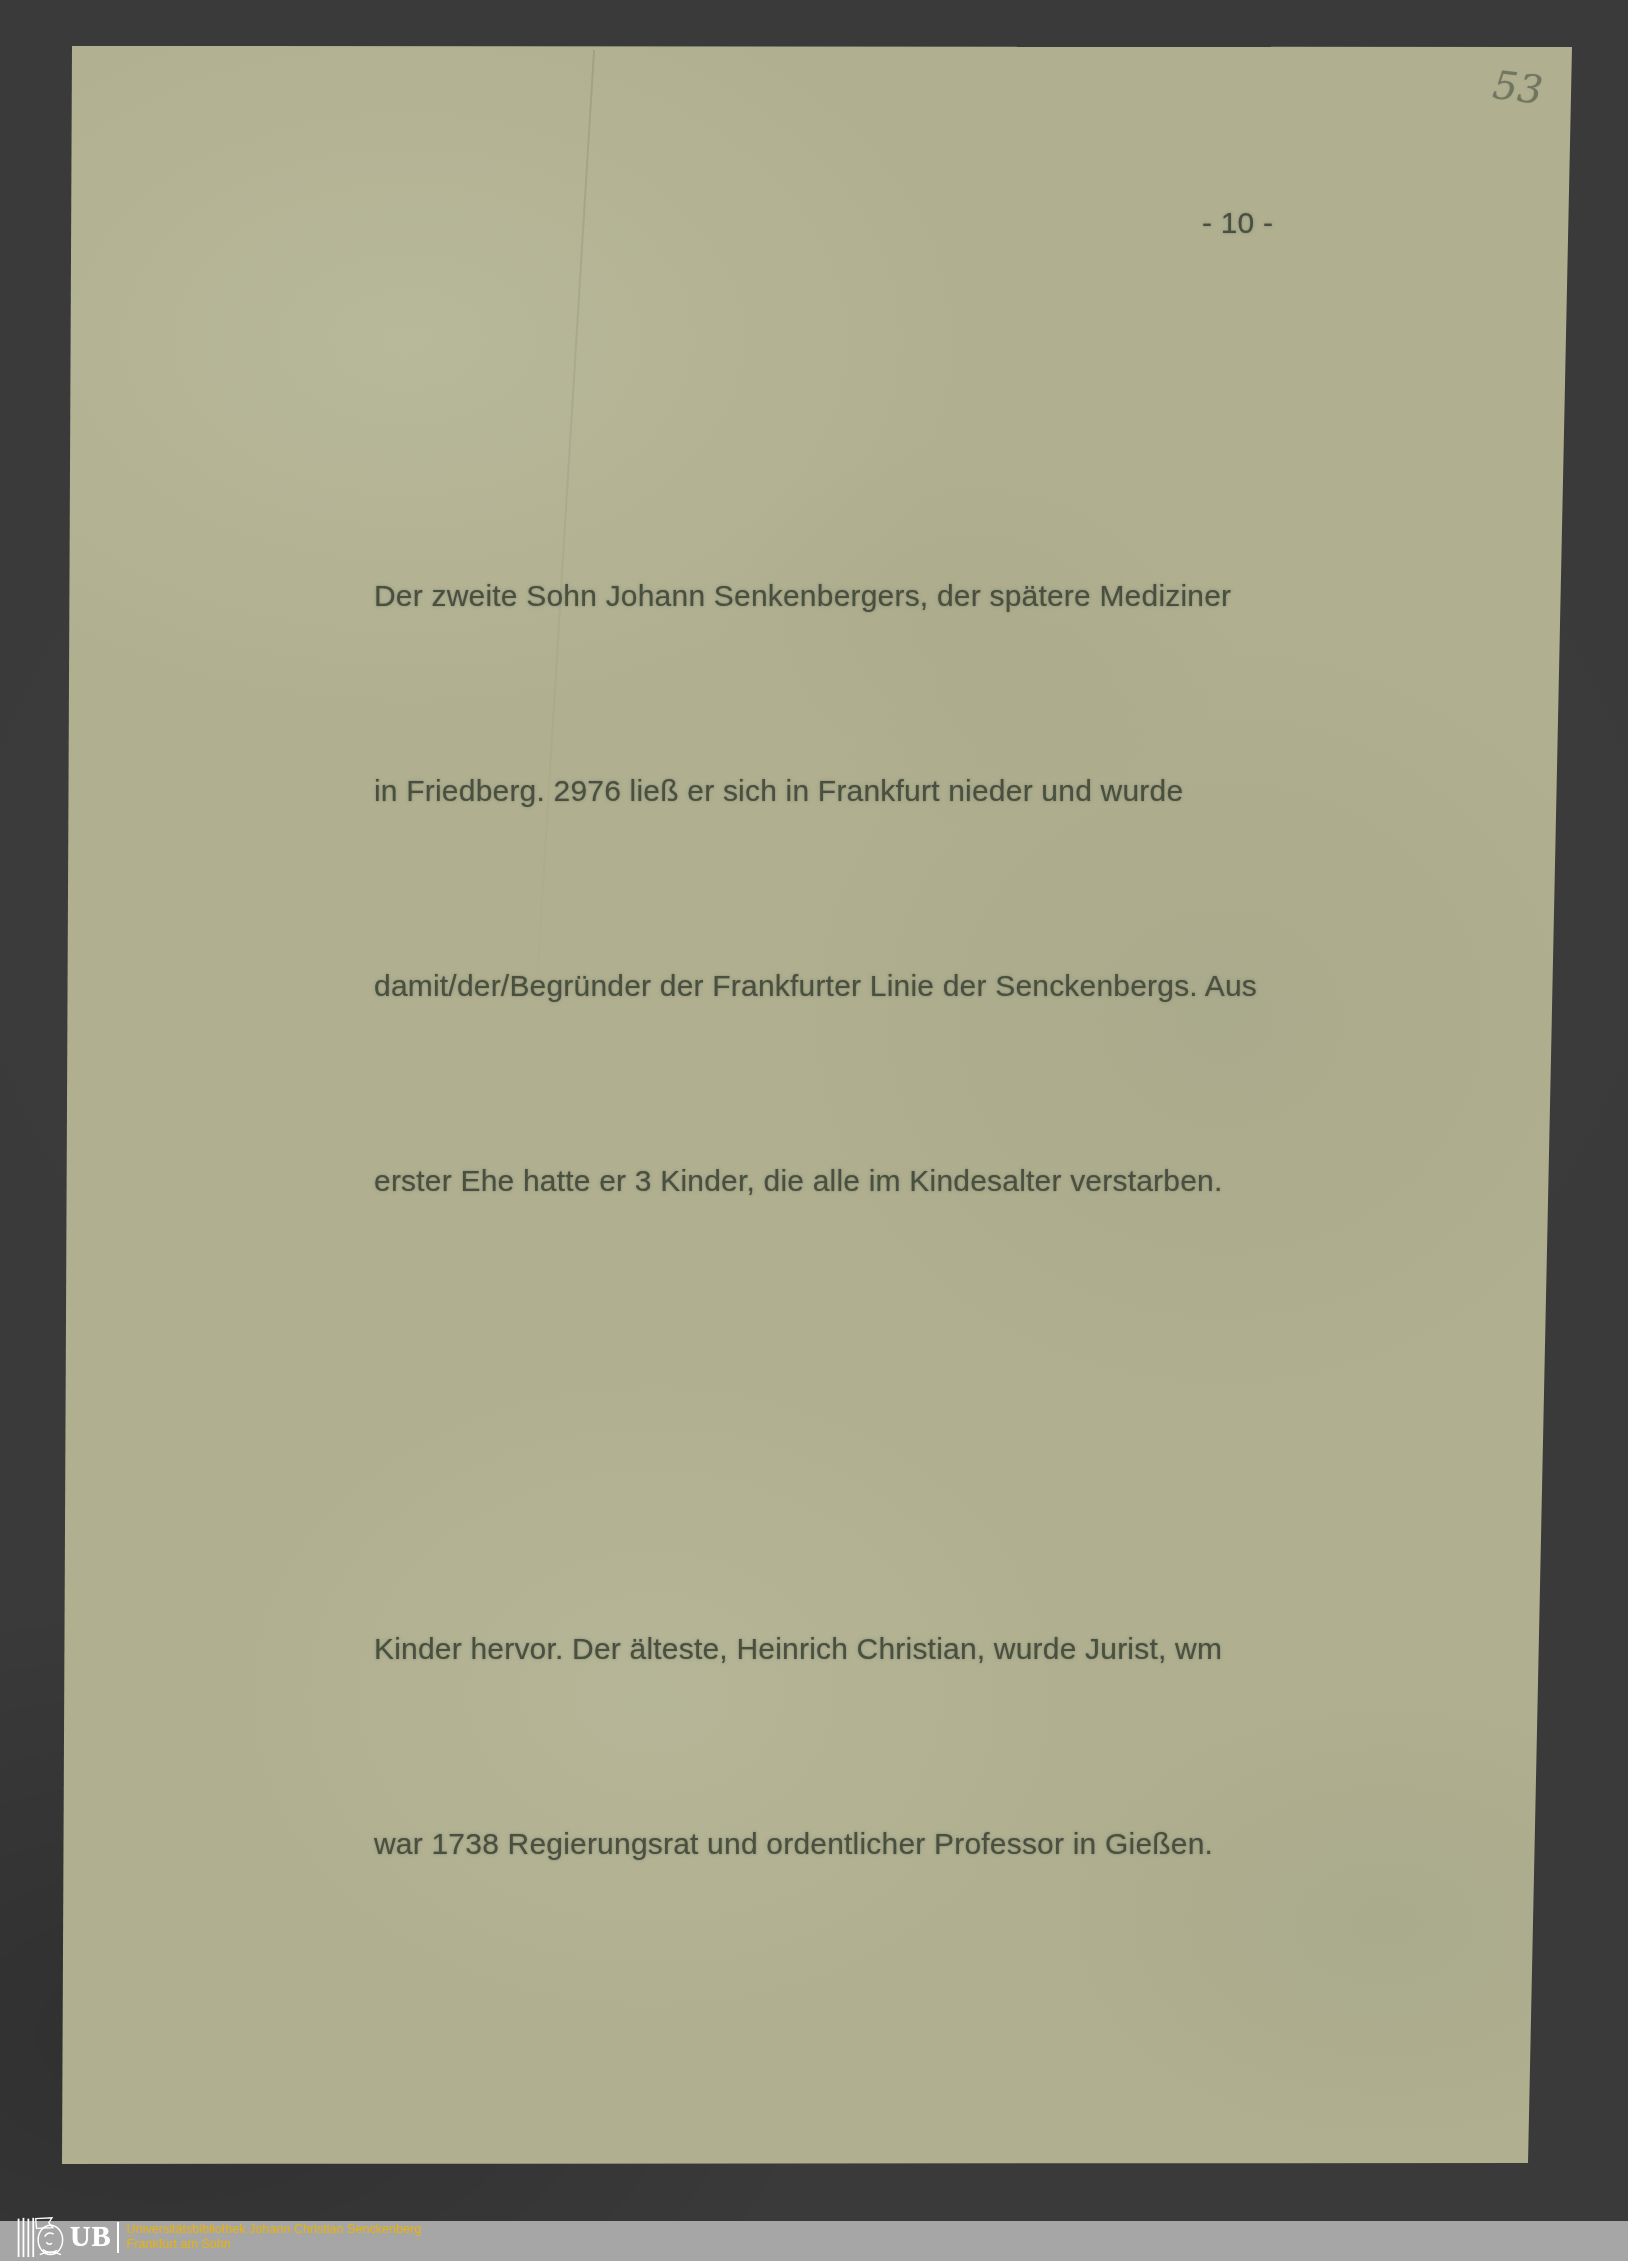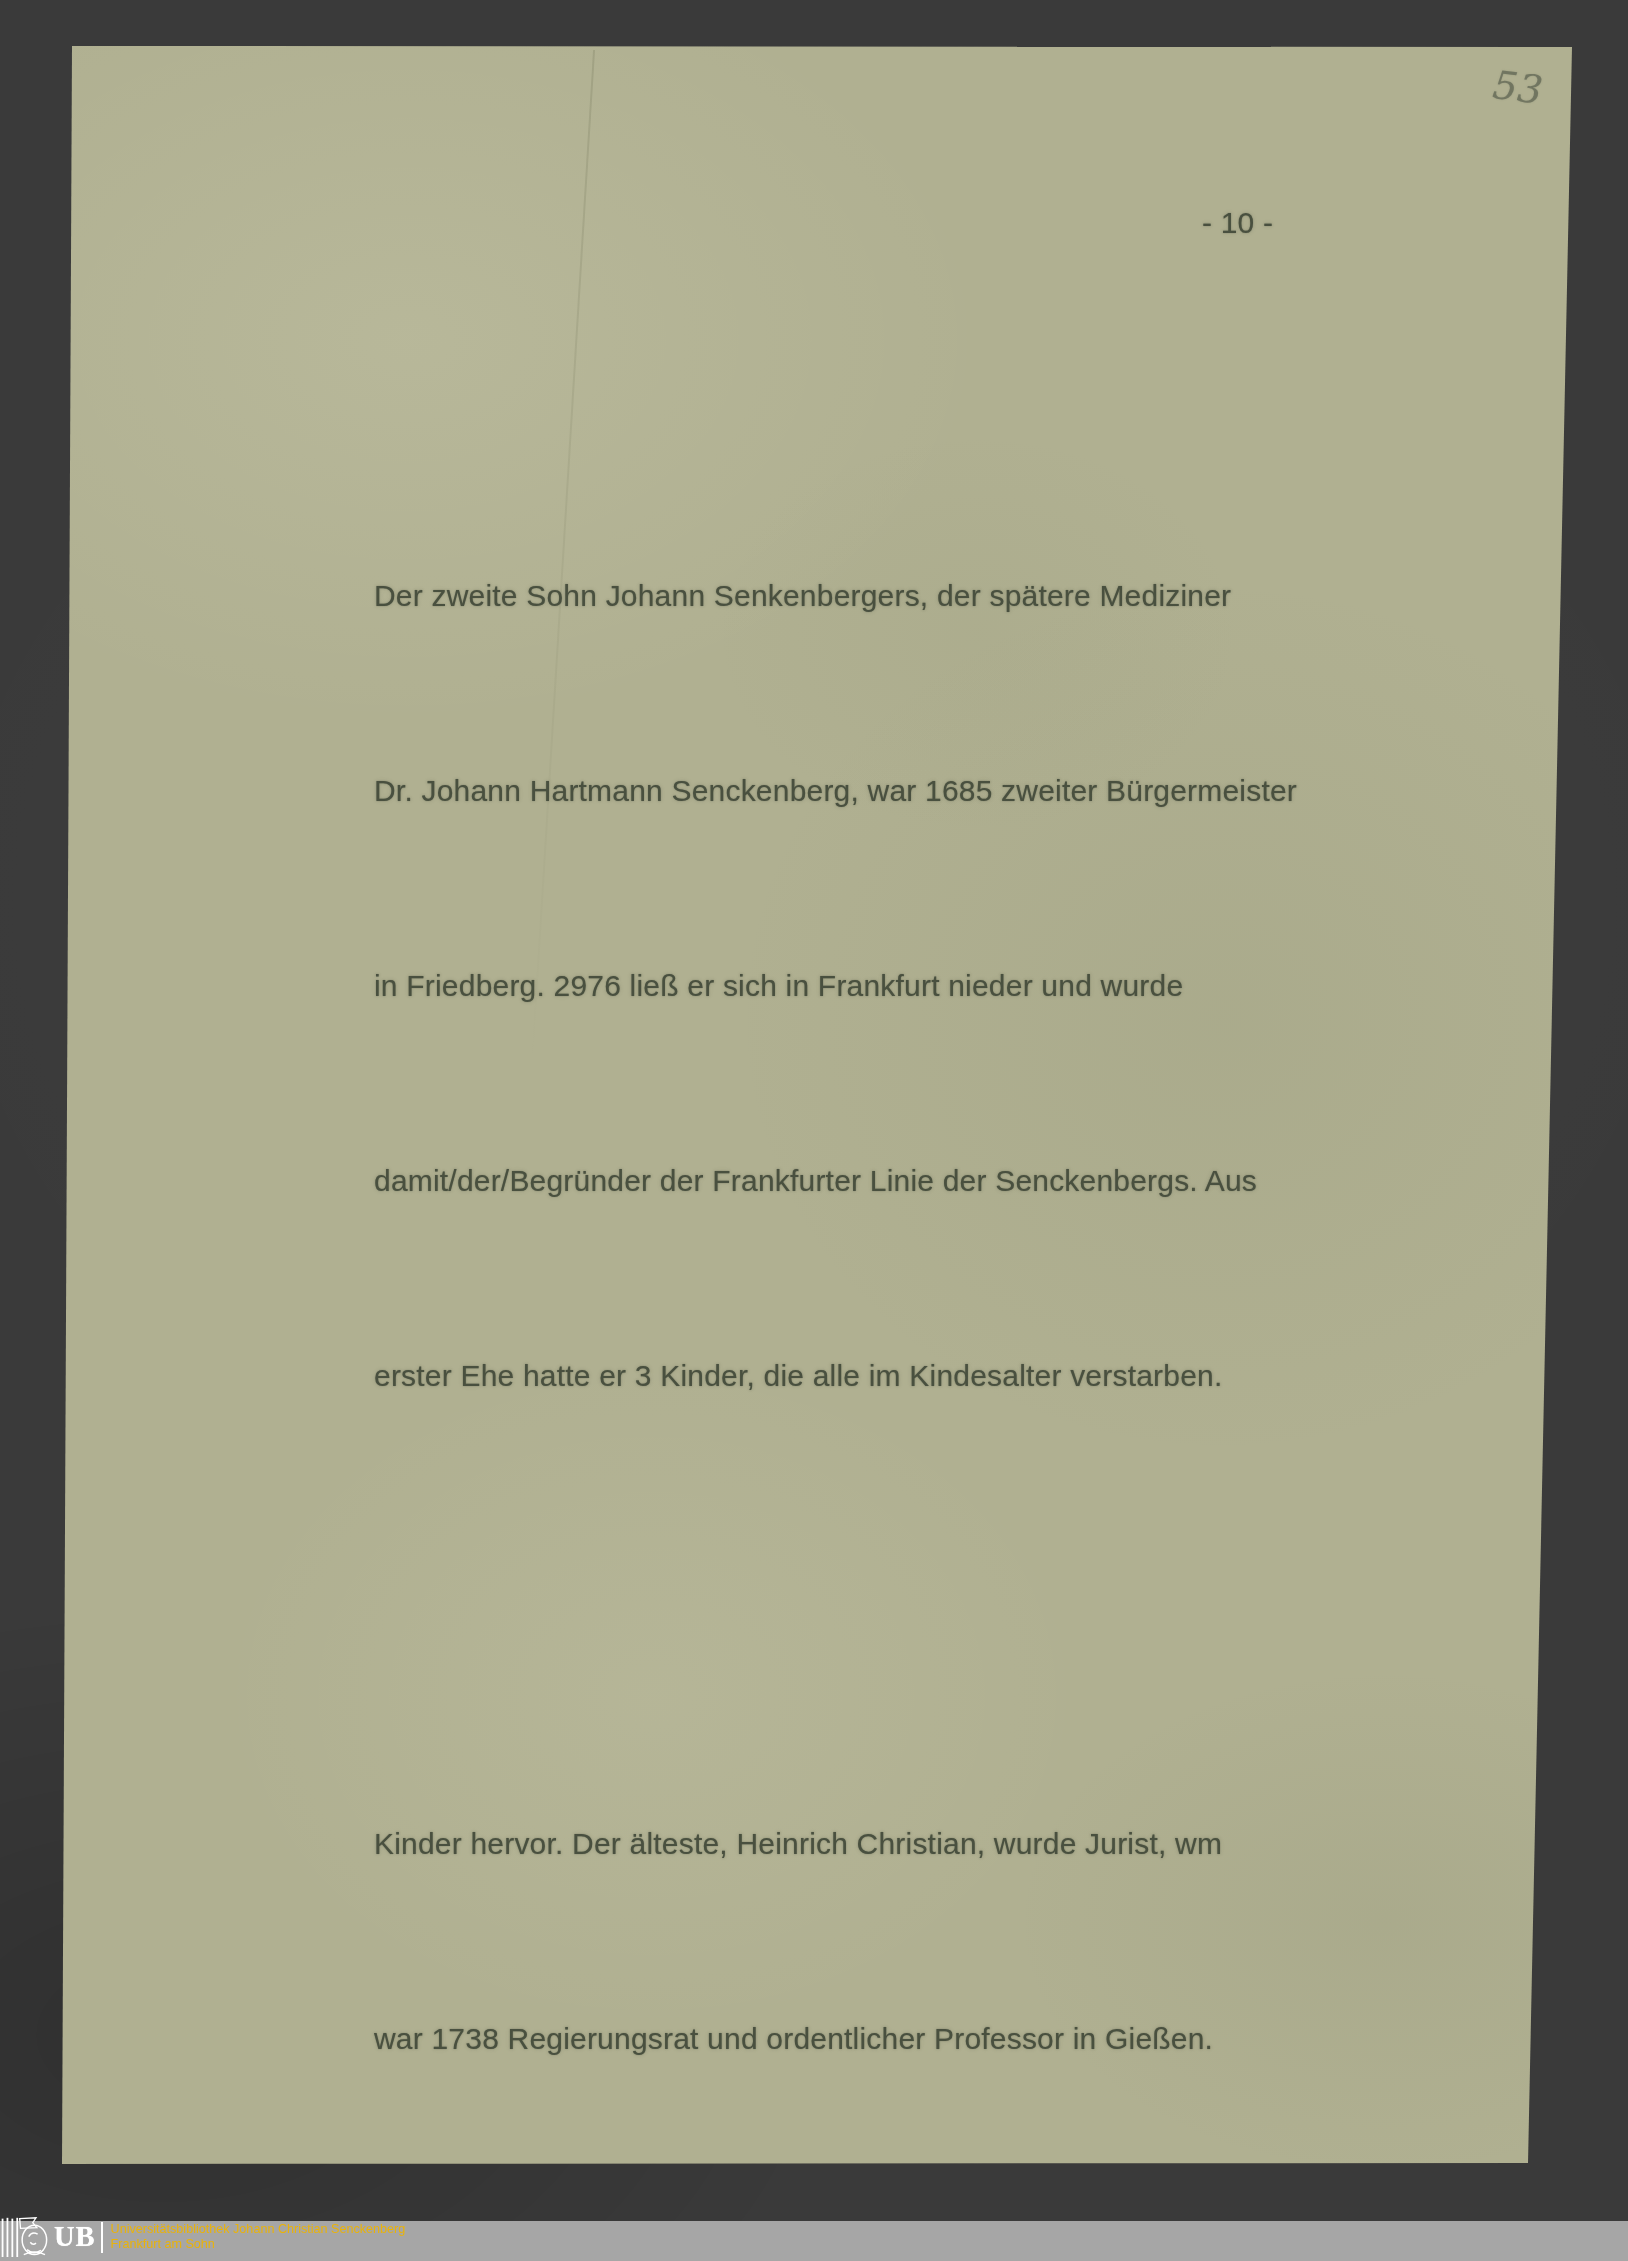--- a/index.html
+++ b/index.html
@@ -56,21 +56,21 @@
     transform:rotate(7deg);
     text-shadow:0 0 1.6px rgba(100,106,87,0.35);
   }
 
   
   .footer-bar{
     position:absolute;left:0;top:2221px;width:1629px;height:40px;
     background:#a6a6a6;
   }
   .footer-logo{
-    position:absolute;left:0;top:2221px;height:32px;
+    position:absolute;left:16px;top:2221px;height:32px;
     display:flex;align-items:center;
   }
   .logo-art{display:block;height:40px;width:90px;flex:0 0 auto;}
   .ub-text{
     font-family:"Liberation Serif", serif;font-weight:bold;
     font-size:28.5px;color:#ffffff;line-height:40px;
     margin-left:-36px;letter-spacing:0.8px;
     text-shadow:0 0 0.8px #fff;
   }
   .logo-divider{
@@ -87,21 +87,20 @@
 <div class="paper">
   <div class="crease"></div>
 
   <div class="handwritten">53</div>
 
   <div class="page-num">- 10 -</div>
 
   <div class="typed">
     <div class="para">
       <div>Der zweite Sohn Johann Senkenbergers, der spätere Mediziner</div>
-      <div>Dr. Johann Hartmann Senckenberg, war 1685 zweiter Bürgermeister</div>
       <div>in Friedberg. 2976 ließ er sich in Frankfurt nieder und wurde</div>
       <div>damit/der/Begründer der Frankfurter Linie der Senckenbergs. Aus</div>
       <div>erster Ehe hatte er 3 Kinder, die alle im Kindesalter verstarben.</div>
     </div>
     <div class="para">
       <div>Kinder hervor. Der älteste, Heinrich Christian, wurde Jurist, wm</div>
       <div>war 1738 Regierungsrat und ordentlicher Professor in Gießen.</div>
       
       
     </div>

